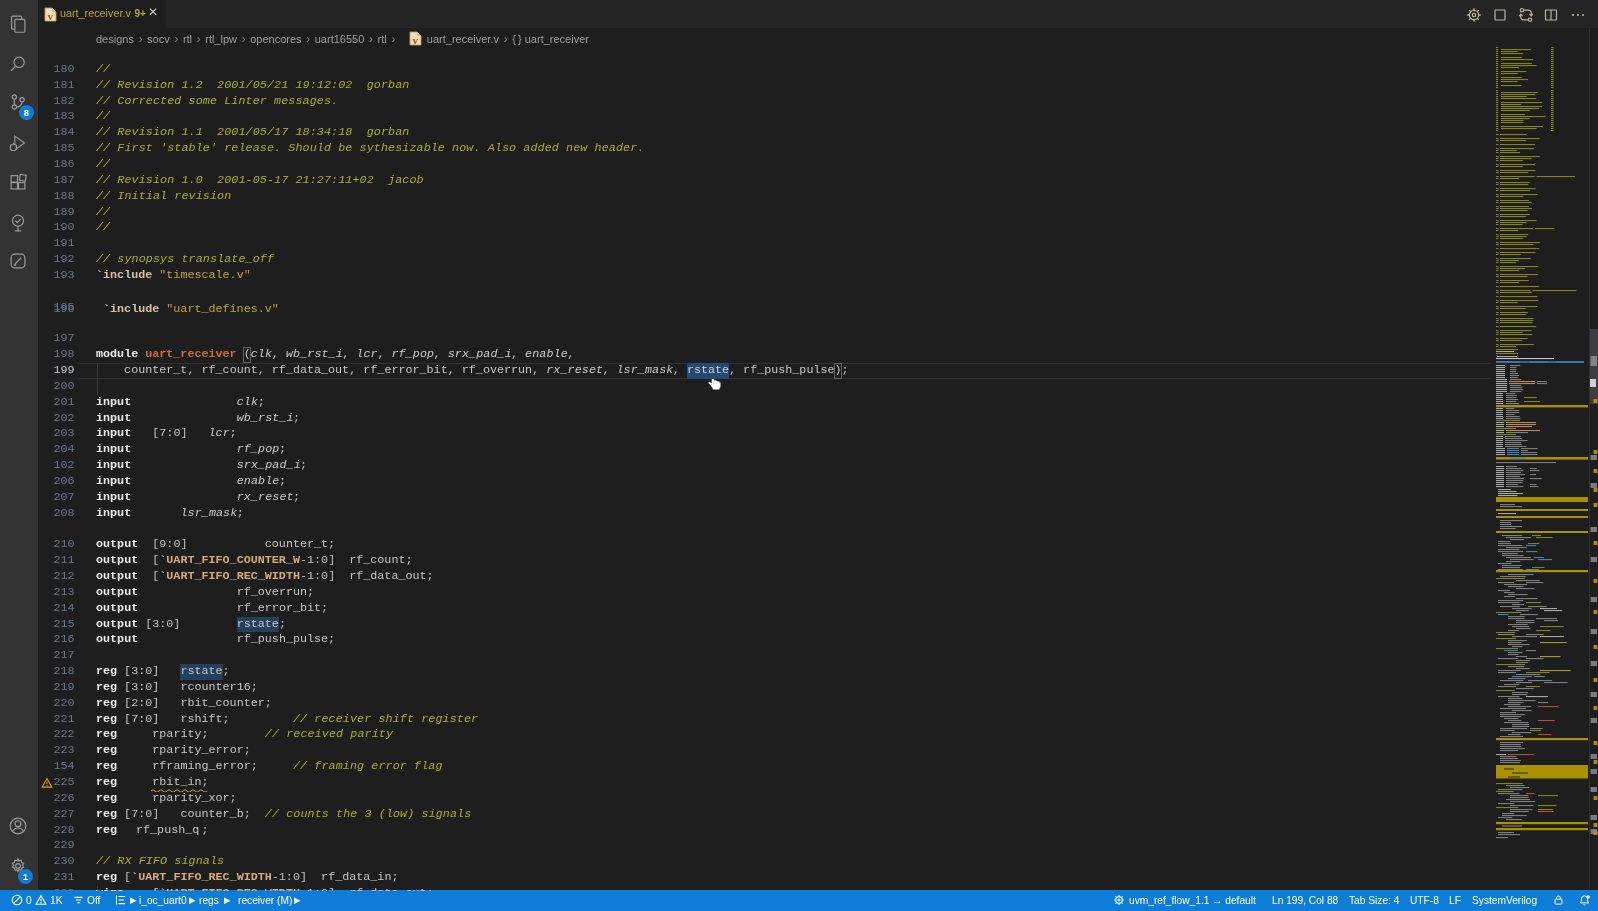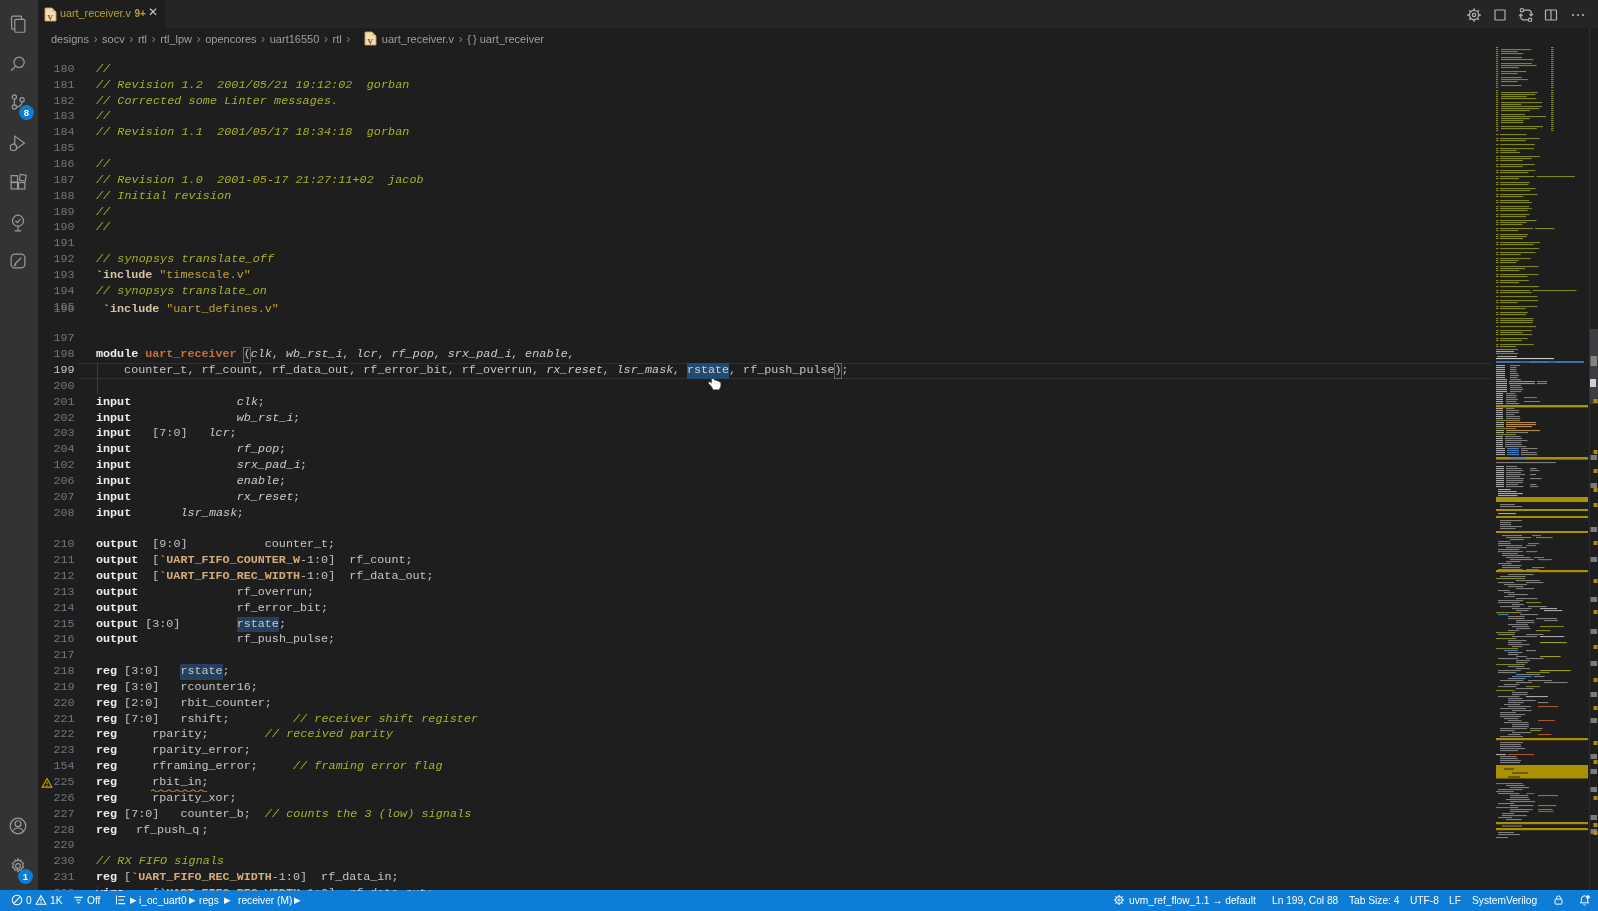--- a/index.html
+++ b/index.html
@@ -14,21 +14,21 @@
 
 
 #tabstrip { position:absolute; left:38px; top:0; width:1560px; height:28px; background:#252526; }
 #tab1 { position:absolute; left:0; top:0; width:128px; height:28px; background:#1e1e1e; }
 #tablabel { position:absolute; left:22px; top:7px; font-size:10.8px; color:#b6a42c; white-space:nowrap; }
 #tabbadge { position:absolute; left:96.5px; top:8px; font-size:10px; font-weight:bold; color:#b6a42c; }
 #tabclose { position:absolute; left:110px; top:5px; font-size:12px; color:#c5c5c5; }
 
 
 #breadcrumbs { position:absolute; left:38px; top:28px; width:1456px; height:19px; background:#1e1e1e;
-  font-size:11px; color:#a0a0a0; white-space:nowrap; line-height:19px; }
+  font-size:11px; color:#a0a0a0; white-space:nowrap; line-height:19px;padding-left:45px; }
 #breadcrumbs .sep { color:#7d7d7d; font-size:12.5px; padding:0 4.5px; }
 #breadcrumbs .bc { color:#9f9f9f; }
 
 
 #editor { position:absolute; left:38px; top:46px; width:1456px; height:845px; background:#1e1e1e; overflow:hidden; }
 .row { position:absolute; left:0; width:1456px; height:15.846px; font-family:"Liberation Mono", monospace;
   font-size:11.72px; line-height:15.846px; white-space:pre; }
 .row span { position:absolute; top:0; }
 .ln { left:0; width:36.6px; text-align:right; color:#6e7681; display:inline-block; position:absolute; }
 .ln.cur { color:#c2c8ce; }
@@ -75,30 +75,29 @@
 
   <div id="editor">
     <div id="curline"></div>
     <div class="iguide" style="left:58.5px; top:317px; height:31.7px;"></div>
     <div class="iguide" style="left:58.5px; top:839.9px; height:5px;"></div>
 <div class="row" style="top:15.93px"><span class="ln">180</span><span class="c" style="left:58.0px">//</span></div>
 <div class="row" style="top:31.77px"><span class="ln">181</span><span class="c" style="left:58.0px">// Revision 1.2  2001/05/21 19:12:02  gorban</span></div>
 <div class="row" style="top:47.62px"><span class="ln">182</span><span class="c" style="left:58.0px">// Corrected some Linter messages.</span></div>
 <div class="row" style="top:63.46px"><span class="ln">183</span><span class="c" style="left:58.0px">//</span></div>
 <div class="row" style="top:79.31px"><span class="ln">184</span><span class="c" style="left:58.0px">// Revision 1.1  2001/05/17 18:34:18  gorban</span></div>
-<div class="row" style="top:95.16px"><span class="ln">185</span></div>
+<div class="row" style="top:95.16px"><span class="ln">185</span><span class="c" style="left:58.0px">// First 'stable' release. Should be sythesizable now. Also added new header.</span></div>
 <div class="row" style="top:111.00px"><span class="ln">186</span><span class="c" style="left:58.0px">//</span></div>
 <div class="row" style="top:126.85px"><span class="ln">187</span><span class="c" style="left:58.0px">// Revision 1.0  2001-05-17 21:27:11+02  jacob</span></div>
 <div class="row" style="top:142.69px"><span class="ln">188</span><span class="c" style="left:58.0px">// Initial revision</span></div>
 <div class="row" style="top:158.54px"><span class="ln">189</span><span class="c" style="left:58.0px">//</span></div>
 <div class="row" style="top:174.39px"><span class="ln">190</span><span class="c" style="left:58.0px">//</span></div>
 <div class="row" style="top:190.23px"><span class="ln">191</span></div>
 <div class="row" style="top:206.08px"><span class="ln">192</span><span class="c" style="left:58.0px">// synopsys translate_off</span></div>
 <div class="row" style="top:221.92px"><span class="ln">193</span><span class="d" style="left:58.0px">`include</span><span class="s" style="left:121.3px">"timescale.v"</span></div>
-<div class="row" style="top:237.77px"><span class="ln">194</span><span class="c" style="left:58.0px">// synopsys translate_on</span></div>
 <div class="row" style="top:253.62px"><span class="ln">195</span></div>
 <div class="row" style="top:256px"><span class="ln">196</span><span class="d" style="left:65.0px">`include</span><span class="s" style="left:128.3px">"uart_defines.v"</span></div>
 <div class="row" style="top:285.31px"><span class="ln">197</span></div>
 <div class="row" style="top:301.15px"><span class="ln">198</span><span class="k" style="left:58.0px">module</span><span class="o" style="left:107.2px">uart_receiver</span><span class="bm" style="left:205.7px">(</span><span class="i" style="left:212.7px">clk</span><span class="p" style="left:233.8px">,</span><span class="i" style="left:247.9px">wb_rst_i</span><span class="p" style="left:304.2px">,</span><span class="i" style="left:318.3px">lcr</span><span class="p" style="left:339.4px">,</span><span class="i" style="left:353.4px">rf_pop</span><span class="p" style="left:395.6px">,</span><span class="i" style="left:409.7px">srx_pad_i</span><span class="p" style="left:473.0px">,</span><span class="i" style="left:487.1px">enable</span><span class="p" style="left:529.3px">,</span></div>
 <div class="row" style="top:317.00px"><span class="ln cur">199</span><span class="n" style="left:86.1px">counter_t</span><span class="p" style="left:149.4px">,</span><span class="n" style="left:163.5px">rf_count</span><span class="p" style="left:219.8px">,</span><span class="n" style="left:233.8px">rf_data_out</span><span class="p" style="left:311.2px">,</span><span class="n" style="left:325.3px">rf_error_bit</span><span class="p" style="left:409.7px">,</span><span class="n" style="left:423.8px">rf_overrun</span><span class="p" style="left:494.1px">,</span><span class="i" style="left:508.2px">rx_reset</span><span class="p" style="left:564.4px">,</span><span class="i" style="left:578.5px">lsr_mask</span><span class="p" style="left:634.8px">,</span><span class="hl1" style="left:648.9px">rstate</span><span class="p" style="left:691.1px">,</span><span class="n" style="left:705.1px">rf_push_pulse</span><span class="bm" style="left:796.6px">)</span><span class="p" style="left:803.6px">;</span></div>
 <div class="row" style="top:332.85px"><span class="ln">200</span></div>
 <div class="row" style="top:348.69px"><span class="ln">201</span><span class="k" style="left:58.0px">input</span><span class="i" style="left:198.7px">clk</span><span class="p" style="left:219.8px">;</span></div>
 <div class="row" style="top:364.54px"><span class="ln">202</span><span class="k" style="left:58.0px">input</span><span class="i" style="left:198.7px">wb_rst_i</span><span class="p" style="left:255.0px">;</span></div>
 <div class="row" style="top:380.38px"><span class="ln">203</span><span class="k" style="left:58.0px">input</span><span class="p" style="left:114.3px">[7:0]</span><span class="i" style="left:170.5px">lcr</span><span class="p" style="left:191.6px">;</span></div>
 <div class="row" style="top:396.23px"><span class="ln">204</span><span class="k" style="left:58.0px">input</span><span class="i" style="left:198.7px">rf_pop</span><span class="p" style="left:240.9px">;</span></div>

